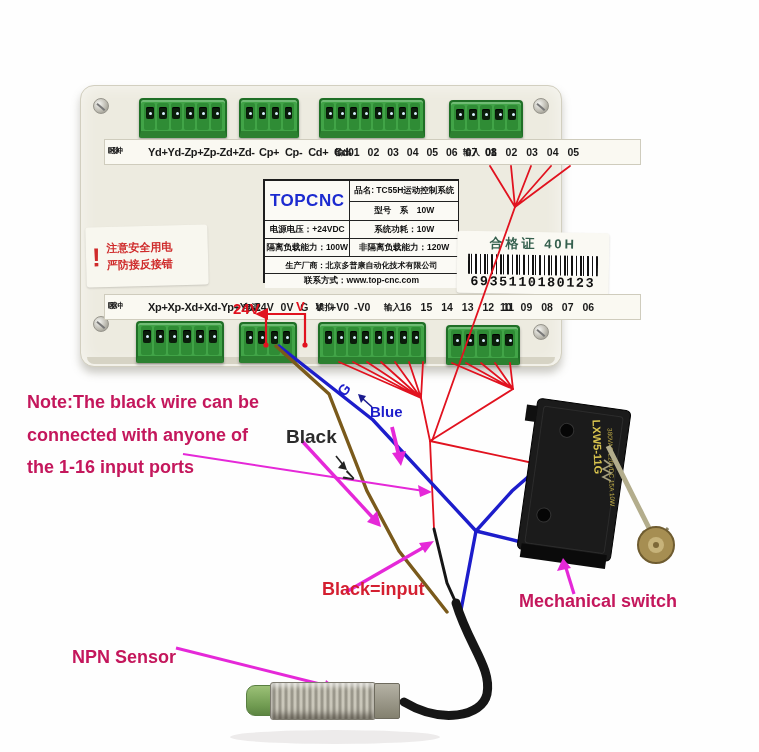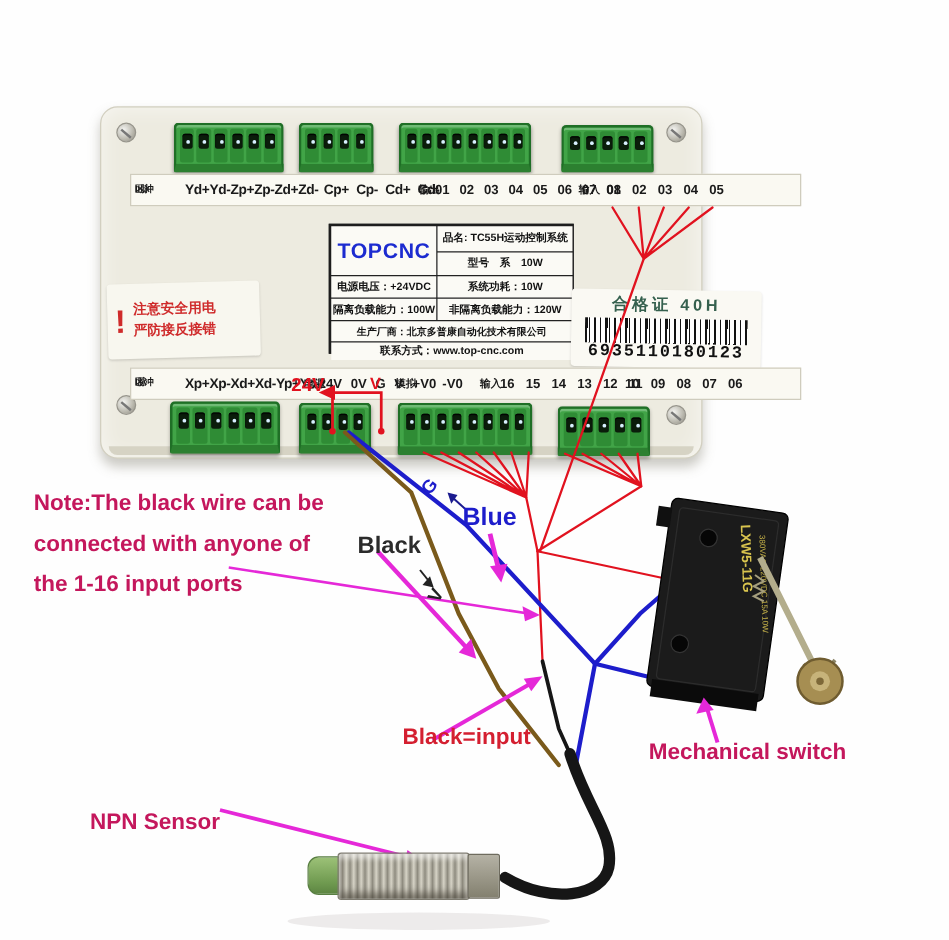--- a/index.html
+++ b/index.html
@@ -49,21 +49,21 @@
         transform:rotate(1deg);text-align:center;padding-top:3px;box-shadow:0 1px 2px rgba(0,0,0,.15);}
   .cert .ct{font-size:13px;font-weight:700;letter-spacing:3px;color:var(--cert-green,#35604e);}
   .cert .bars{margin:2px auto 0;width:130px;height:20px;
         background:repeating-linear-gradient(90deg,#121212 0 2px,#fff 2px 3px,#121212 3px 4px,#fff 4px 7px,#121212 7px 9px,#fff 9px 12px,#121212 12px 13px,#fff 13px 16px);}
   .cert .digits{font-family:"Liberation Mono","DejaVu Sans Mono",monospace;font-size:13.5px;font-weight:700;letter-spacing:1.5px;color:#111;}
 
   
   .ann{position:absolute;white-space:nowrap;z-index:6;}
   .note-l{font-size:18px;font-weight:600;color:var(--accent-magenta,#c4175c);}
   .brown-l{font-size:19px;font-weight:600;color:#2b2b2b;}
-  .blue-l{font-size:20px;font-weight:600;color:var(--wire-blue,#1d1dcb);}
+  .blue-l{font-size:15px;font-weight:600;color:var(--wire-blue,#1d1dcb);}
   .rot-g{font-size:15px;font-weight:700;color:var(--wire-blue,#1d1dcb);transform:rotate(-52deg);}
   .rot-v{font-size:15px;font-weight:700;color:#222;transform:rotate(-62deg);}
   .black-l{font-size:18px;font-weight:600;color:#d41f30;}
   .mech-l{font-size:18px;font-weight:600;color:var(--accent-magenta,#c4175c);}
   .npn-l{font-size:18px;font-weight:600;color:var(--accent-magenta,#c4175c);}
   .red24{font-size:15px;font-weight:700;color:var(--wire-red,#e51220);}
   .redv{font-size:13px;font-weight:700;color:var(--wire-red,#e51220);}
 
   
   .sensor{position:absolute;left:246px;top:682px;width:154px;height:38px;z-index:5;}

